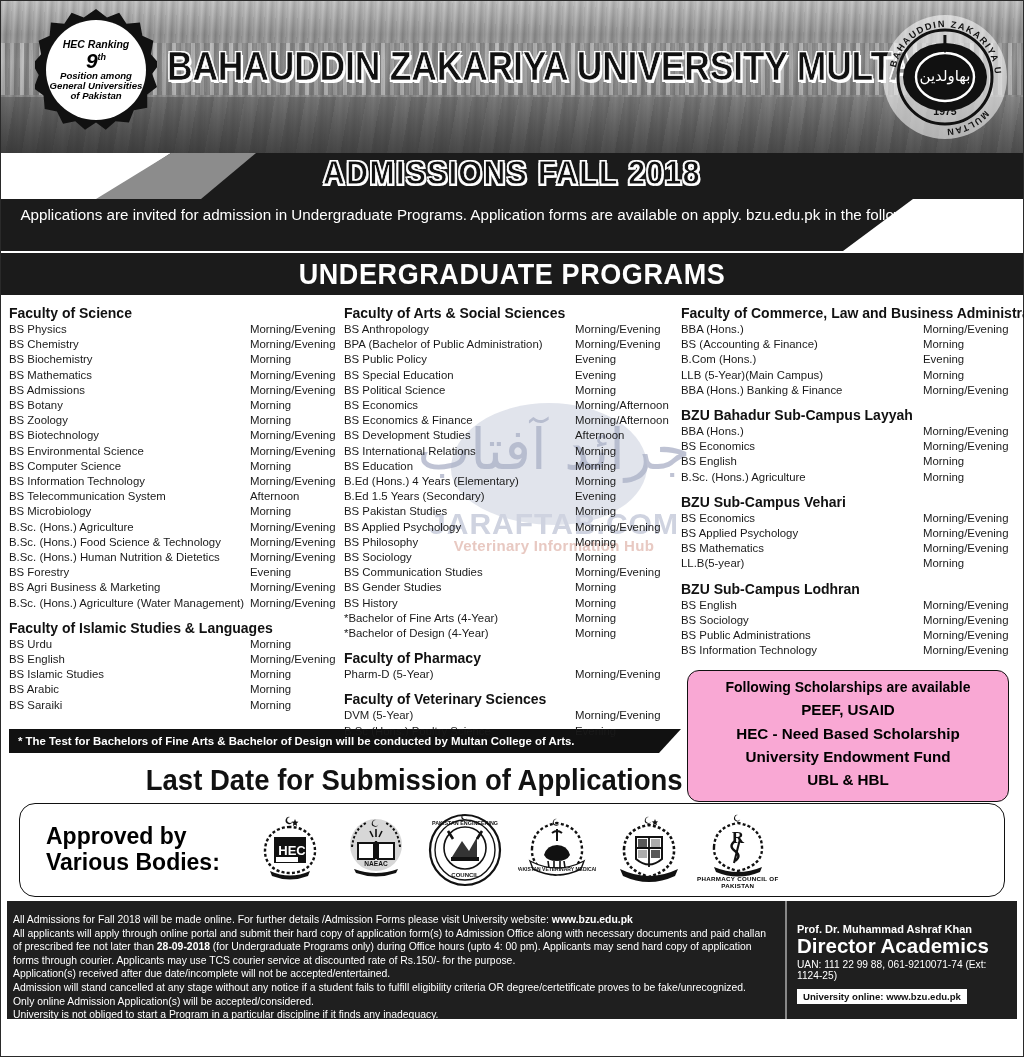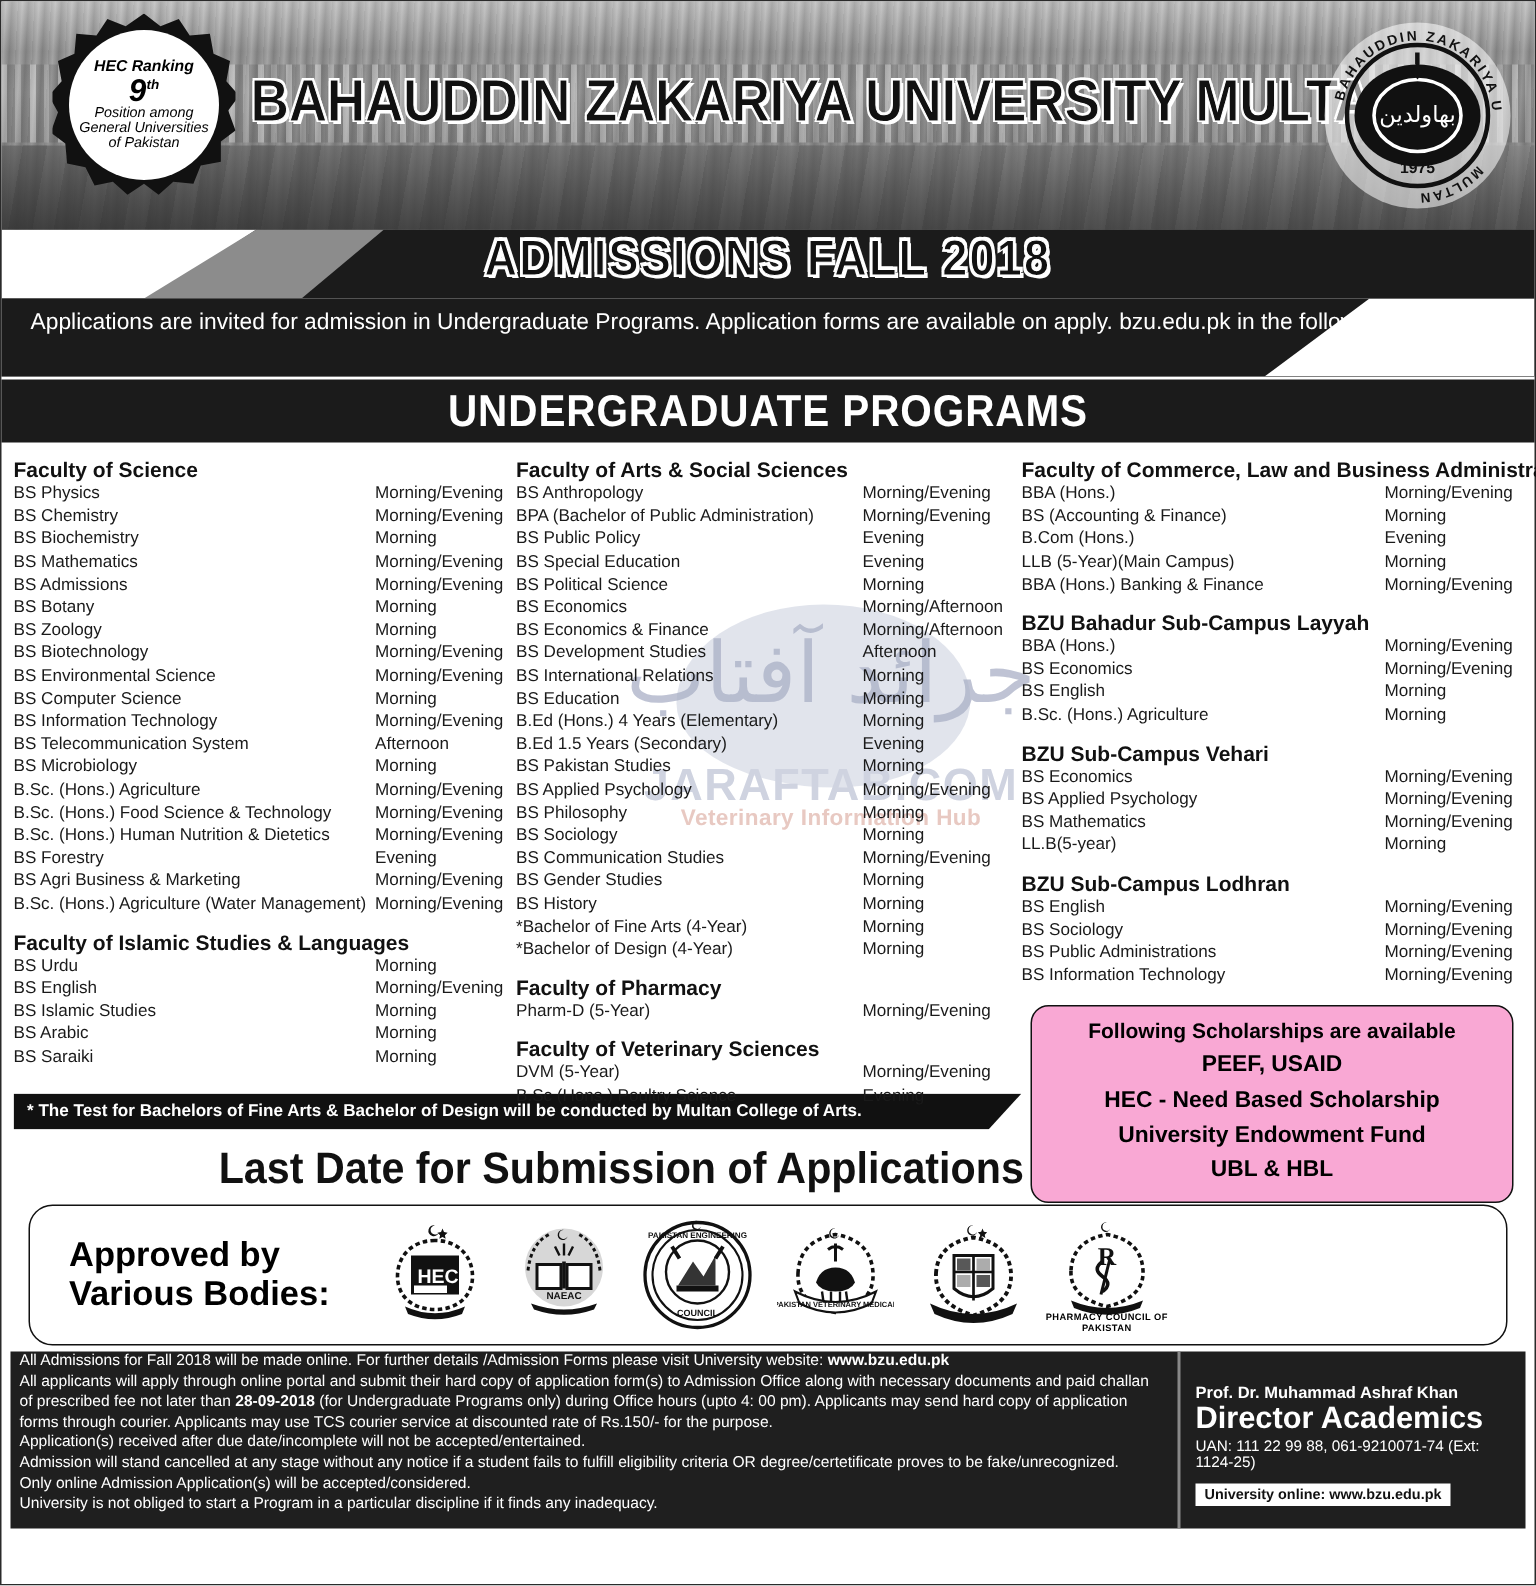--- a/index.html
+++ b/index.html
@@ -56,21 +56,21 @@
   }
   .hec-badge .disc {
     position: absolute; left: 11px; top: 11px; right: 11px; bottom: 11px;
     background: #fff; border-radius: 50%;
     display: flex; flex-direction: column; align-items: center; justify-content: center;
     text-align: center; line-height: 1.02;
   }
   .hec-badge .l1 { font-size: 10.5px; font-weight: bold; font-style: italic; }
   .hec-badge .l2 { font-size: 21px; font-weight: bold; font-style: italic; line-height:1; }
   .hec-badge .l2 sup { font-size: 9px; }
-  .hec-badge .l3 { font-size: 9.6px; font-weight: normal; font-style: italic; }
+  .hec-badge .l3 { font-size: 9.6px; font-weight: bold; font-style: italic; }
 
   .uni-title {
     position: absolute; left: 166px; top: 46px; z-index: 6;
     font-size: 35.5px; font-weight: bold; letter-spacing: -.2px;
     color: #111;
     -webkit-text-stroke: 0.6px #fff;
     text-shadow: 2px 2px 0 #fff, -1px -1px 0 #fff, 1px -1px 0 #fff, -1px 1px 0 #fff;
     white-space: nowrap;
     transform: scaleY(1.12);
   }
@@ -223,21 +223,21 @@
   .pcp-cap {
     position: absolute; bottom: -6px; left: -22px; right: -22px;
     text-align: center; font-size: 6.2px; font-weight: bold; letter-spacing: .3px;
   }
 
   
   .footer {
     display: flex; margin: 4px 6px 5px 6px; height: 118px;
     background: #1f1f1f; color: #fff;
   }
-  .foot-left { width: 780px; padding: 0 8px 0 6px; border-right: 2px solid #888; }
+  .foot-left { width: 780px; padding: 12px 8px 0 6px; border-right: 2px solid #888; }
   .foot-left p { font-size: 10.4px; line-height: 13.6px; }
   .foot-left b { font-weight: bold; }
   .foot-right {
     flex: 1; padding: 22px 6px 0 10px; text-align: left;
   }
   .foot-right .nm { font-size: 11px; font-weight: bold; }
   .foot-right .ti { font-size: 20.5px; font-weight: bold; line-height: 1.12; }
   .foot-right .uan { font-size: 10.2px; margin-top: 1px; }
   .foot-right .web {
     display: inline-block; margin-top: 8px;

